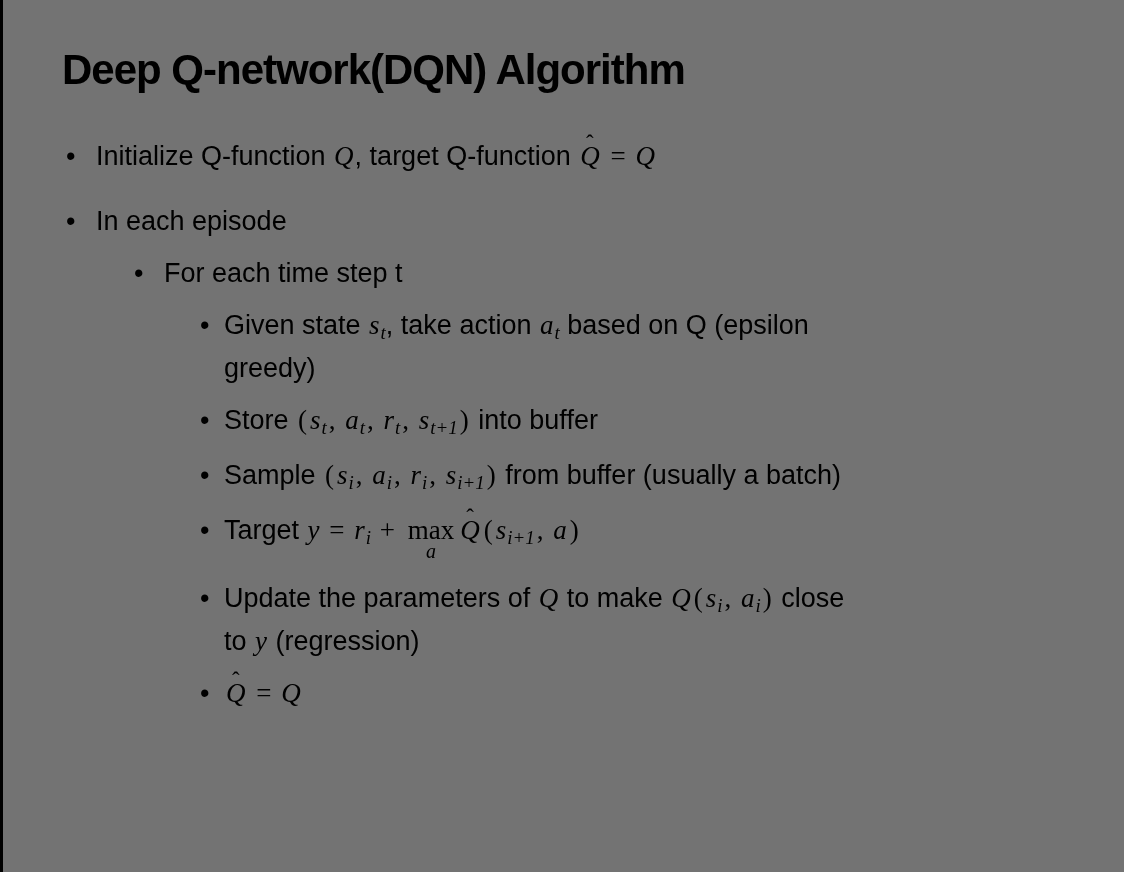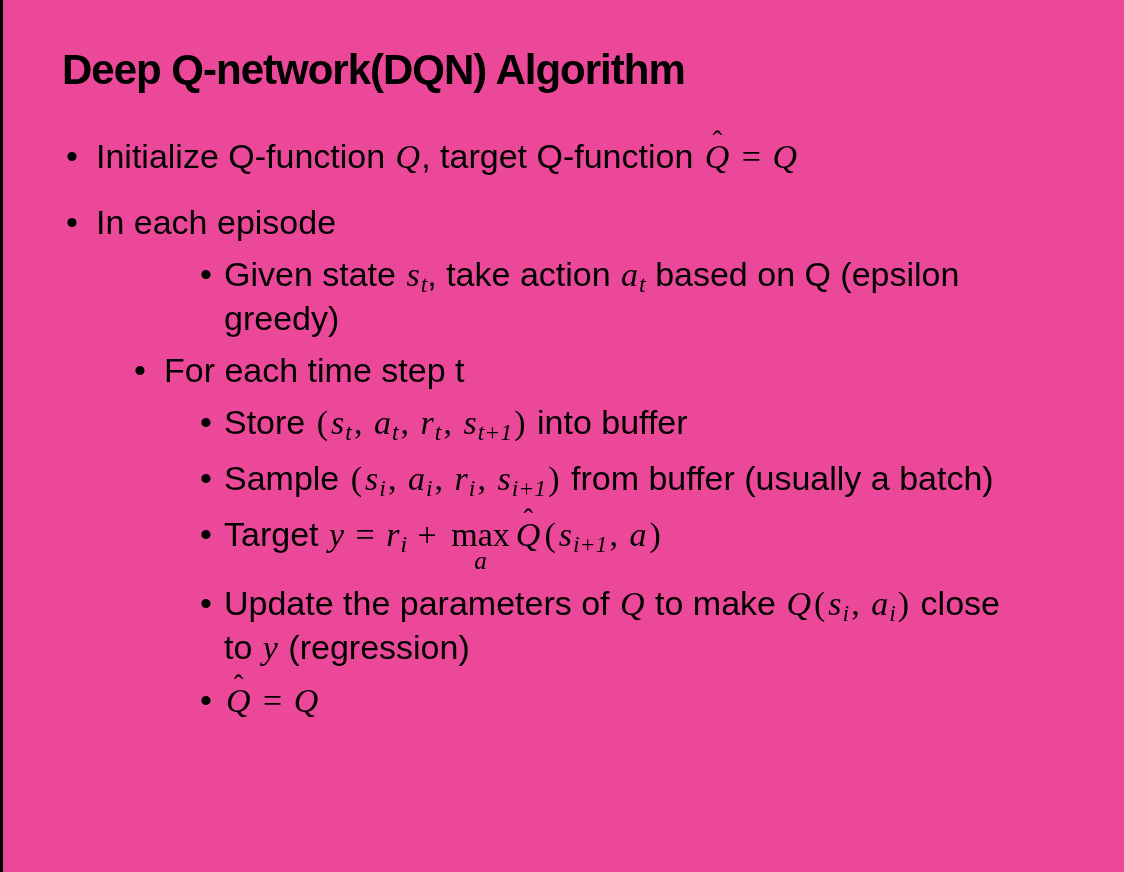--- a/index.html
+++ b/index.html
@@ -6,41 +6,41 @@
   body{
     width:1124px;height:872px;
     background:#ffffff;
     font-family:"Liberation Sans",sans-serif;
     color:#000;
     overflow:hidden;
   }
   .slide{
     position:relative;
     width:1124px;height:872px;
-    background:#ec4899;
+    background:#737373;
     box-sizing:border-box;
     padding:46px 20px 0 62px;
   }
   .frame-left{
     position:absolute;left:0;top:0;
     width:3px;height:872px;
     background:#000;
   }
   .title{
     font-size:42px;
     font-weight:700;
     letter-spacing:-1px;
     margin:0 0 42px 0;
     line-height:1.15;
   }
   .row{
     display:flex;
     align-items:flex-start;
     margin-bottom:12px;
-    font-size:34px;
+    font-size:27px;
     line-height:40px;
   }
   .row .dot{
     flex:0 0 auto;
     width:30px;
     text-align:left;
   }
   .row .dot::before{content:"\2022";}
   .lvl1{margin-left:4px;}
   .lvl2{margin-left:72px;}
@@ -109,28 +109,28 @@
   <div class="row lvl1 mb-lg">
     <span class="dot"></span>
     <span class="content"><span class="t-txt">Initialize Q-function </span><span class="t-m">Q</span><span class="t-txt">, target Q-function </span><span class="t-hat"><span class="hat-mark">ˆ</span><span class="t-m">Q</span></span><span class="t-mr"> = </span><span class="t-m">Q</span></span>
   </div>
 
   <div class="row lvl1">
     <span class="dot"></span>
     <span class="content"><span class="t-txt">In each episode</span></span>
   </div>
 
+  <div class="row lvl2">
+    <span class="dot"></span>
+    <span class="content"><span class="t-txt">For each time step t</span></span>
+  </div>
+
   <div class="row lvl3">
     <span class="dot"></span>
     <span class="content"><span class="t-txt">Given state </span><span class="t-m">s</span><span class="t-sub">t</span><span class="t-txt">, take action </span><span class="t-m">a</span><span class="t-sub">t</span><span class="t-txt"> based on Q (epsilon</span><br><span class="t-txt">greedy)</span></span>
-  </div>
-
-  <div class="row lvl2">
-    <span class="dot"></span>
-    <span class="content"><span class="t-txt">For each time step t</span></span>
   </div>
 
 
   <div class="row lvl3">
     <span class="dot"></span>
     <span class="content"><span class="t-txt">Store </span><span class="t-mr">(</span><span class="t-m">s</span><span class="t-sub">t</span><span class="t-mr">, </span><span class="t-m">a</span><span class="t-sub">t</span><span class="t-mr">, </span><span class="t-m">r</span><span class="t-sub">t</span><span class="t-mr">, </span><span class="t-m">s</span><span class="t-sub">t+1</span><span class="t-mr">)</span><span class="t-txt"> into buffer</span></span>
   </div>
 
   <div class="row lvl3">
     <span class="dot"></span>

